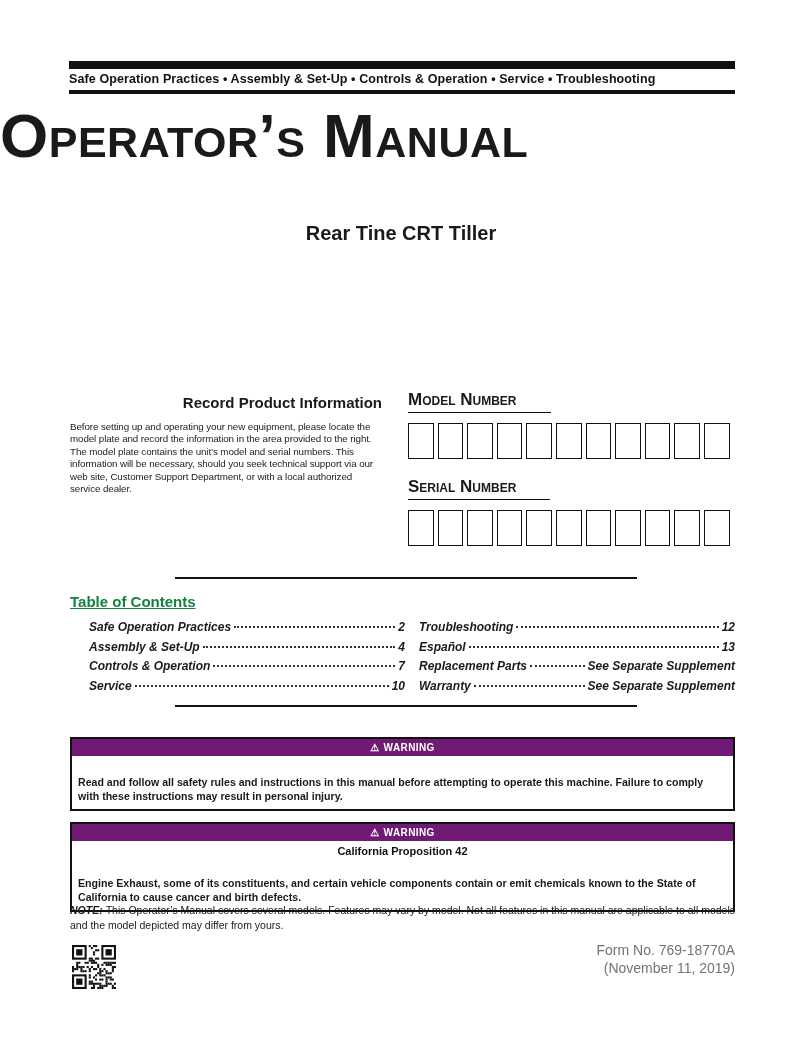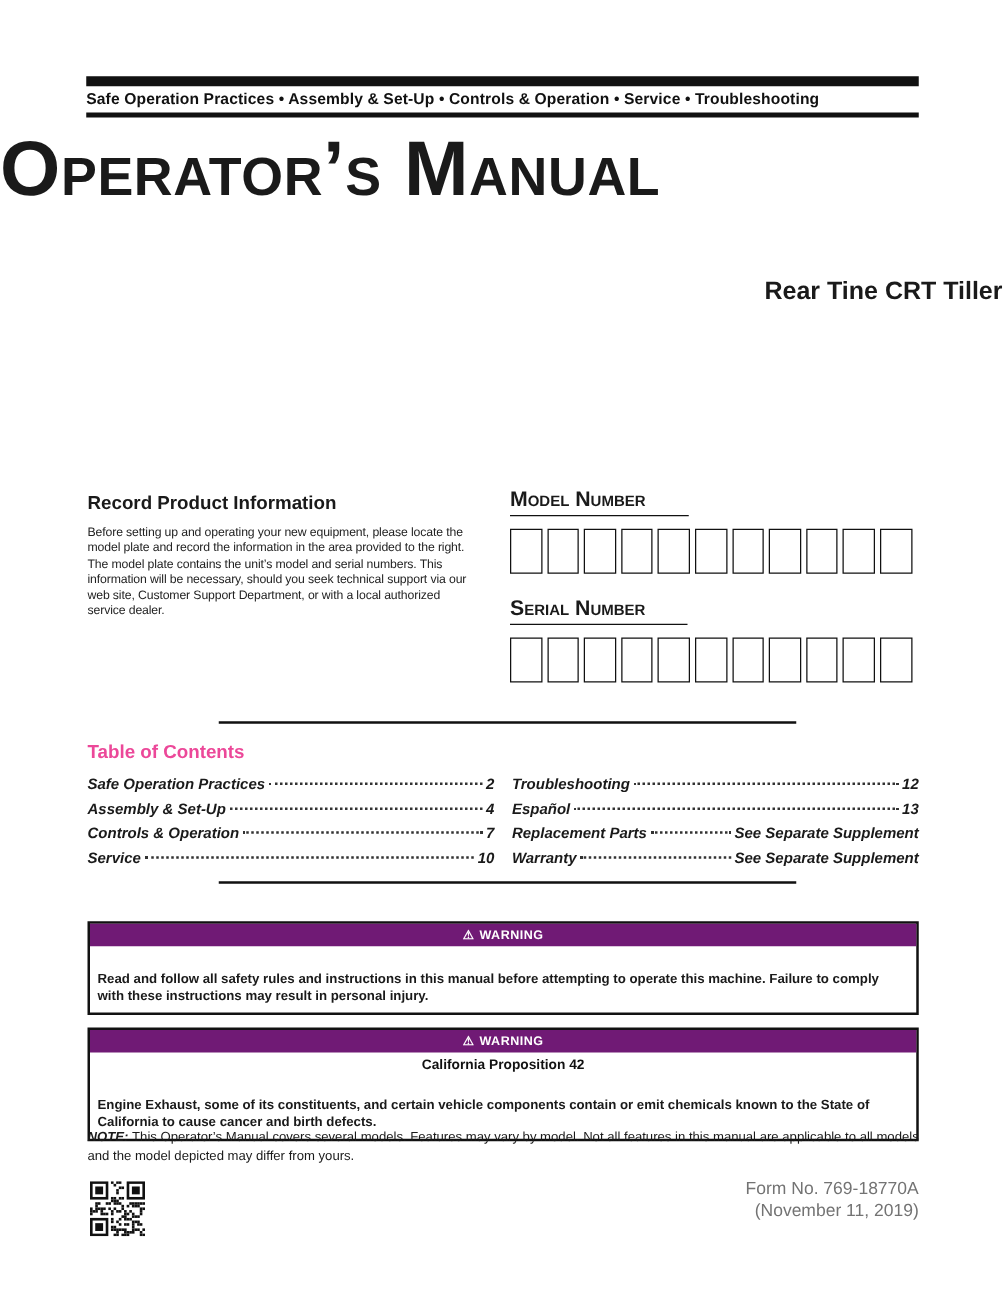--- a/index.html
+++ b/index.html
@@ -18,43 +18,43 @@
     font-weight:bold; font-size:12.5px; letter-spacing:0.1px;
   }
   
   .title{
     position:absolute; left:0; right:0; top:100px; margin:0;
     text-align:left; font-size:62px; font-weight:bold;
     font-variant:small-caps; letter-spacing:0.5px; color:#1a1a1a;
   }
   .subtitle{
     position:absolute; left:0; right:0; top:222px; margin:0;
-    text-align:right; font-size:20px; font-weight:bold; color:#1a1a1a;
+    text-align:center; font-size:20px; font-weight:bold; color:#1a1a1a;
   }
   
   .record{position:absolute; left:70px; top:394px; width:312px;}
-  .record h3{margin:0 0 10px; font-size:15px; color:#1a1a1a;}
+  .record h3{margin:0 0 10px; font-size:15px; color:#1a1a1a;text-align:right;}
   .record p{margin:0; font-size:9.8px; line-height:12.4px; letter-spacing:-0.1px; color:#222;}
   
   .numbers{position:absolute; left:408px; top:390px; width:330px;}
   .num-label{
     display:inline-block; font-variant:small-caps; font-weight:bold; font-size:17px;
     border-bottom:1.6px solid #111; padding:0 34px 2px 0; margin-bottom:10px; color:#1a1a1a;
   }
   .num-label.second{margin-top:8px;}
   .box-row{display:flex; gap:4px; margin-bottom:10px;}
   .nbox{flex:0 0 auto; width:25.6px; height:36px; border:1.6px solid #111; box-sizing:border-box; background:#fff;}
   
   .divider{position:absolute; left:175px; width:462px; border-top:2px solid #111;}
   #divider1{top:577px;}
   #divider2{top:705px;}
   
   .toc{position:absolute; left:70px; top:593px; width:665px;}
-  .toc h3{margin:0 0 8px; font-size:15px; color:#ec4899;}
-  .toc-cols{display:flex; gap:14px;}
+  .toc h3{margin:0 0 8px; font-size:15px; color:#15803d;text-decoration:underline;}
+  .toc-cols{display:flex; gap:14px;margin-left:19px;}
   .toc-col{flex:1; min-width:0;}
   .toc-row{display:flex; align-items:baseline; font-size:12px; font-weight:bold; font-style:italic; line-height:19.5px; color:#1a1a1a;}
   .toc-label{white-space:nowrap;}
   .leader{flex:1; border-bottom:2px dotted #333; margin:0 3px; transform:translateY(-3px); min-width:10px;}
   .toc-page{white-space:nowrap;}
   
   .warnbox{position:absolute; left:70px; right:67px; border:2px solid #111; background:#fff;}
   #warn1{top:737px;}
   #warn2{top:822px;}
   .warnhead{background:#701a75; color:#fff; text-align:center; font-size:10px; font-weight:bold; padding:3px 0; letter-spacing:0.4px;}

